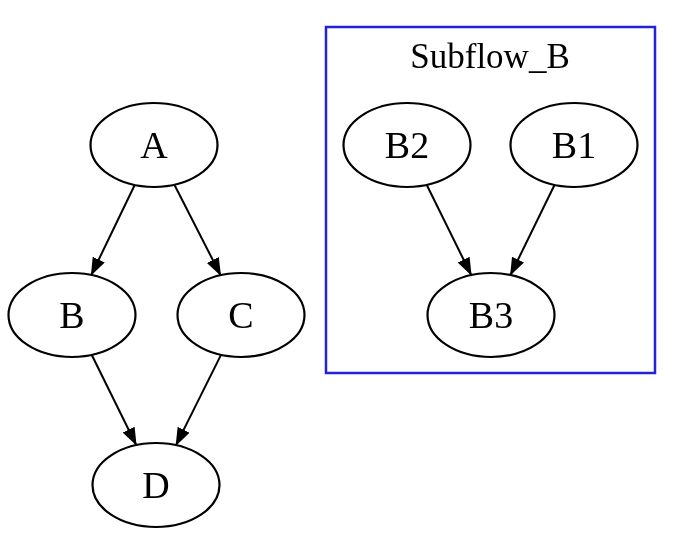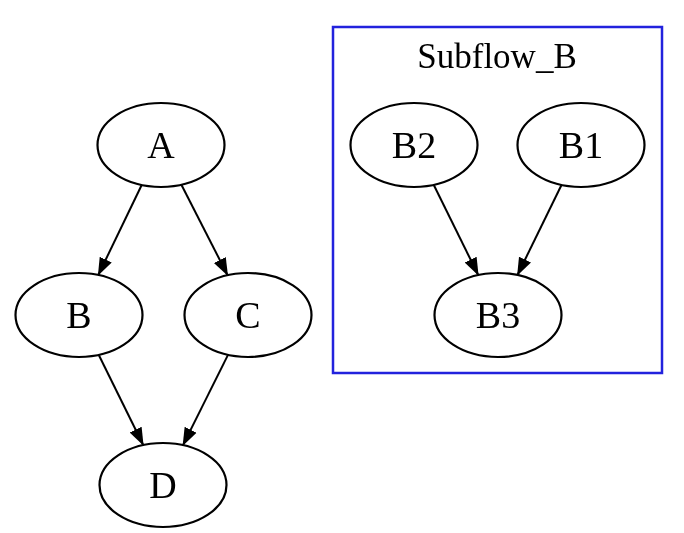--- a/index.html
+++ b/index.html
@@ -6,21 +6,20 @@
     margin: 0;
     padding: 0;
     background: #ffffff;
   }
   .canvas {
     position: relative;
     width: 665px;
     height: 533px;
     background: #ffffff;
     font-family: "Liberation Serif", "DejaVu Serif", serif;
-    padding-left: 7px;
   }
   svg text {
     font-family: "Liberation Serif", "DejaVu Serif", serif;
     fill: #000000;
   }
   .node-label {
     font-size: 38px;
   }
   .cluster-title {
     font-size: 35px;

